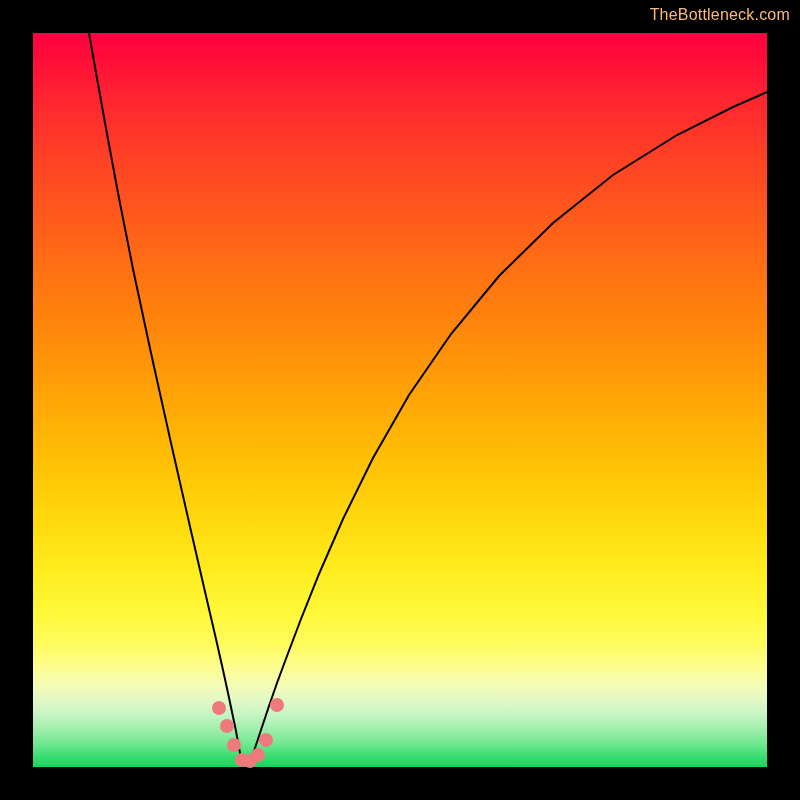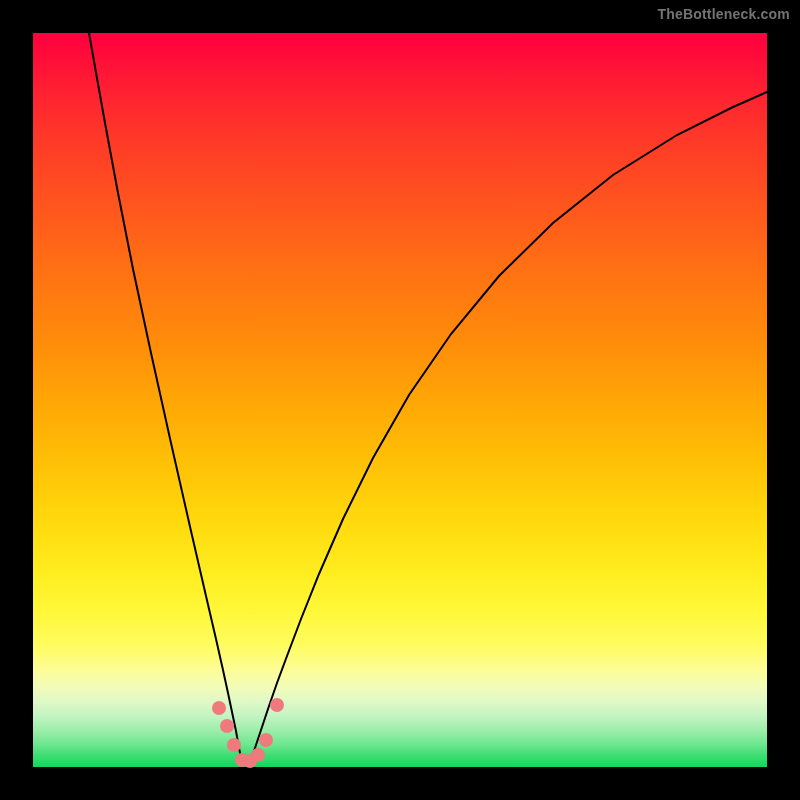--- a/index.html
+++ b/index.html
@@ -20,21 +20,21 @@
     #fff83a 79%,
     #fffc60 83.5%,
     #fdfd92 86.5%,
     #f3fcb8 89%,
     #e0f9c6 91%,
     #c4f4c2 93%,
     #9ceeaa 95%,
     #6ce68e 97%,
     #3bdd72 98.5%,
     #13d65c 100%);}
-.watermark{position:absolute;top:6px;right:10px;color:#737373;font-size:14px;font-weight:700;letter-spacing:.2px}
+.watermark{position:absolute;top:6px;right:10px;color:#fdba74;font-size:16px;font-weight:400;letter-spacing:.2px}
 svg.curve{position:absolute;left:33px;top:33px;width:734px;height:734px;overflow:visible}
 </style>
 </head>
 <body>
 
 <div class="frame">
   <div class="plot-area"></div>
 
   <svg class="curve" viewBox="0 0 734 734" preserveAspectRatio="none">
     <g>

